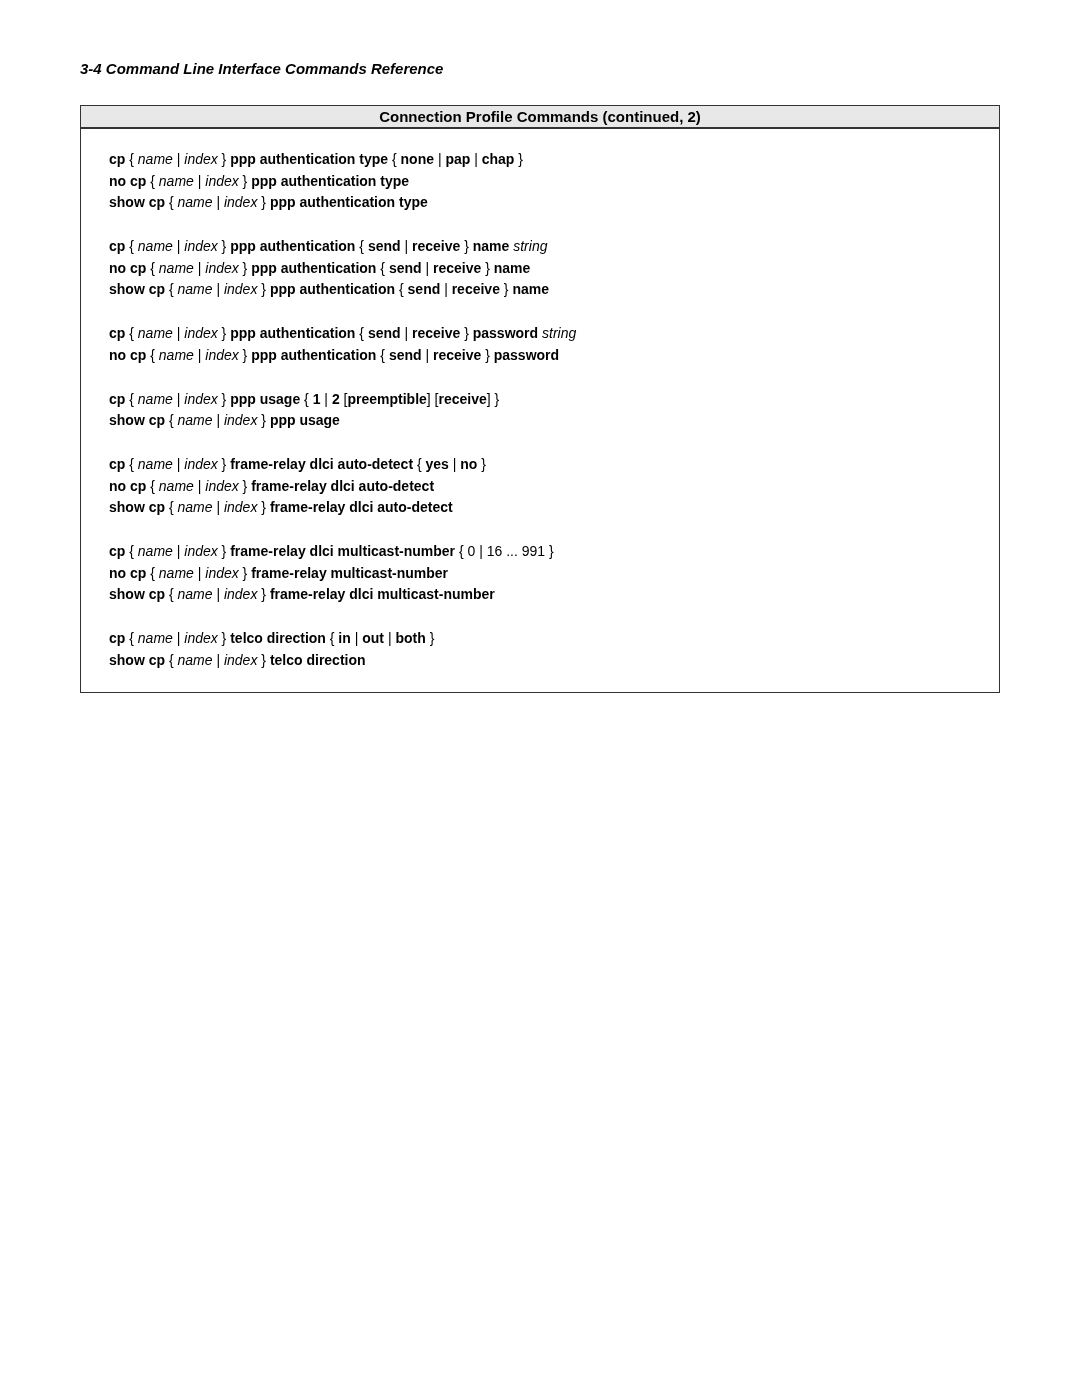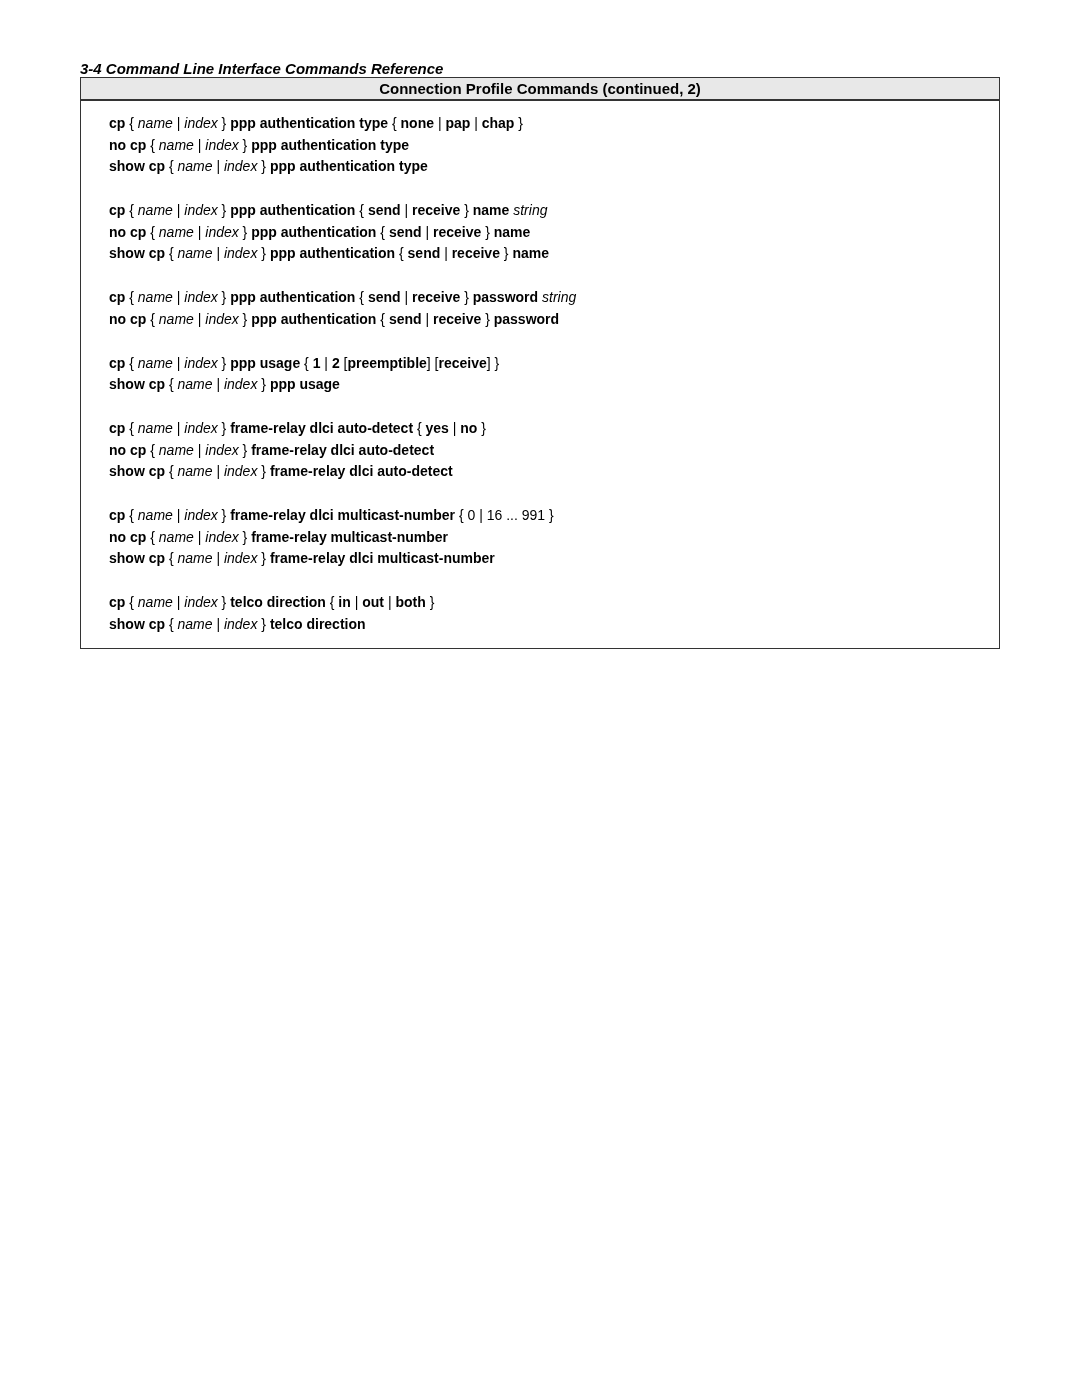--- a/index.html
+++ b/index.html
@@ -14,40 +14,41 @@
       width: 1080px;
       min-height: 1397px;
       padding: 60px 80px;
       color: #000000;
     }
 
     .page-header {
       font-style: italic;
       font-weight: bold;
       font-size: 15px;
+      margin-bottom: 28px;
       color: #000;
     }
 
     .command-table {
       border: 1.5px solid #333;
       width: 100%;
       border-collapse: collapse;
     }
 
     .table-title-row {
       background: #e8e8e8;
       border-bottom: 2.5px solid #333;
       text-align: center;
       padding: 2px 20px;
       font-weight: bold;
       font-size: 15px;
     }
 
     .table-content {
-      padding: 12px 28px;
+      padding: 20px 28px;
     }
 
     .cmd-group {
       margin-bottom: 22px;
     }
 
     .cmd-group:last-child {
       margin-bottom: 1px;
     }
 

